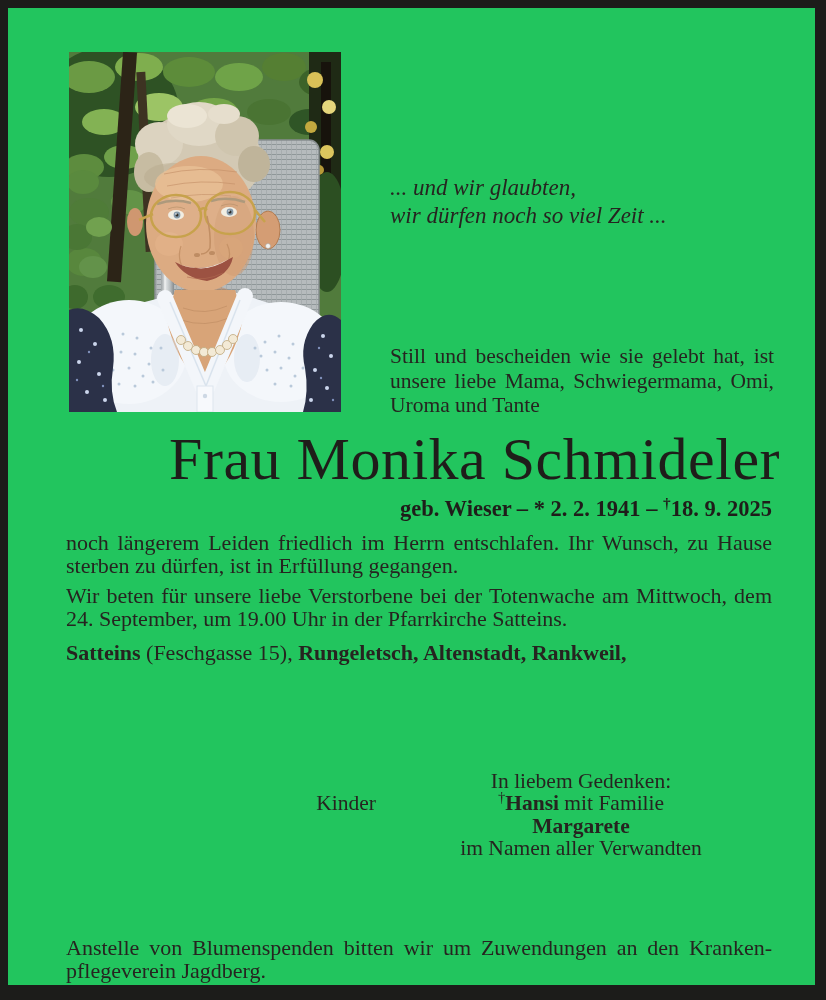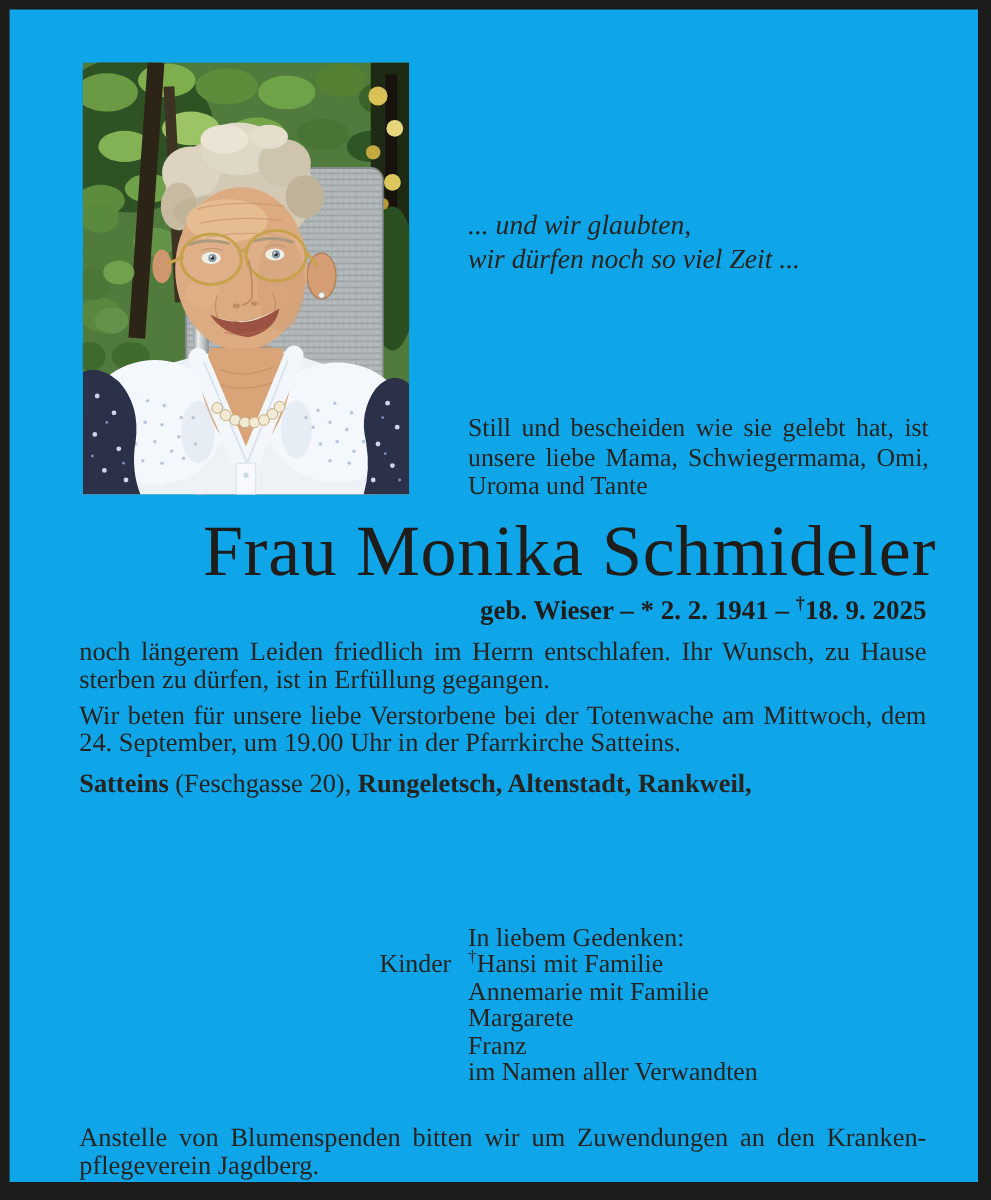--- a/index.html
+++ b/index.html
@@ -2,21 +2,21 @@
 <html lang="de"><head>
 <meta charset="utf-8">
 <style>
   html,body{margin:0;padding:0;}
   body{
     width:826px;height:1000px;position:relative;background:#ffffff;
     font-family:"Liberation Serif","DejaVu Serif",serif;color:#262420;
     -webkit-font-smoothing:antialiased;
   }
   .frame{
-    position:absolute;inset:0;box-sizing:border-box;background:#0ea5e9;
+    position:absolute;inset:0;box-sizing:border-box;background:#22c55e;
     border:solid #1c1c1a;border-width:8px 11px 15px 8px;
   }
   .photo{position:absolute;left:61px;top:44px;width:272px;height:360px;display:block;}
   .quote{
     position:absolute;left:382px;top:166px;width:390px;
     font-style:italic;font-size:23px;line-height:28px;
   }
   .intro{
     position:absolute;left:382px;top:336px;width:384px;
     font-size:21.5px;line-height:24.5px;text-align:justify;
@@ -36,23 +36,23 @@
     font-size:22px;line-height:22.5px;text-align:justify;
   }
   .body-text p{margin:0 0 8px 0;}
   .locations{margin-top:12px;text-align:left;}
   .locations b{font-weight:700;}
   .dateline{text-align:left;}
   .memorial{
     position:absolute;left:58px;top:762px;width:706px;
     font-size:21.5px;line-height:22.4px;
   }
-  .mem-col{margin-left:324px;}
+  .mem-col{margin-left:324px;text-align:center;}
   .mem-label{position:absolute;left:0;top:22.4px;width:310px;text-align:right;}
-  .mem-row b{font-weight:400;}
+  .mem-row b{font-weight:700;}
   .donation{
     position:absolute;left:58px;top:928px;width:706px;
     font-size:22px;line-height:23px;
   }
   .donation .l1{text-align:justify;text-align-last:justify;}
 </style>
 </head>
 <body>
 
 <div class="frame">
@@ -289,32 +289,30 @@
   <h1 class="title">Frau Monika Schmideler</h1>
 
   <div class="subtitle">
     <span>geb. Wieser – * 2. 2. 1941 – </span><sup class="sym">†</sup><span>18. 9. 2025</span>
   </div>
 
   <div class="body-text">
     <p>noch längerem Leiden friedlich im Herrn entschlafen. Ihr Wunsch, zu Hause sterben zu dürfen, ist in Erfüllung gegangen.</p>
     <p>Wir beten für unsere liebe Verstorbene bei der Totenwache am Mittwoch, dem 24. September, um 19.00 Uhr in der Pfarrkirche Satteins.</p>
     <div class="locations">
-      <b>Satteins</b><span> (Feschgasse 20), </span><b>Rungeletsch, Altenstadt, Rankweil,</b>
+      <b>Satteins</b><span> (Feschgasse 15), </span><b>Rungeletsch, Altenstadt, Rankweil,</b>
     </div>
   </div>
 
   <div class="memorial">
     <div class="mem-label">Kinder</div>
     <div class="mem-col">
       <div class="mem-heading">In liebem Gedenken:</div>
       <div class="mem-row"><sup class="sym">†</sup><b>Hansi</b><span> mit Familie</span></div>
-      <div class="mem-row"><sup class="sym"></sup><b>Annemarie</b><span> mit Familie</span></div>
       <div class="mem-row"><sup class="sym"></sup><b>Margarete</b><span></span></div>
-      <div class="mem-row"><sup class="sym"></sup><b>Franz</b><span></span></div>
       <div class="mem-closing">im Namen aller Verwandten</div>
     </div>
   </div>
 
   <div class="donation">
     <div class="l1">Anstelle von Blumenspenden bitten wir um Zuwendungen an den Kranken-</div>
     <div>pflegeverein Jagdberg.</div>
   </div>
 
 </div>

